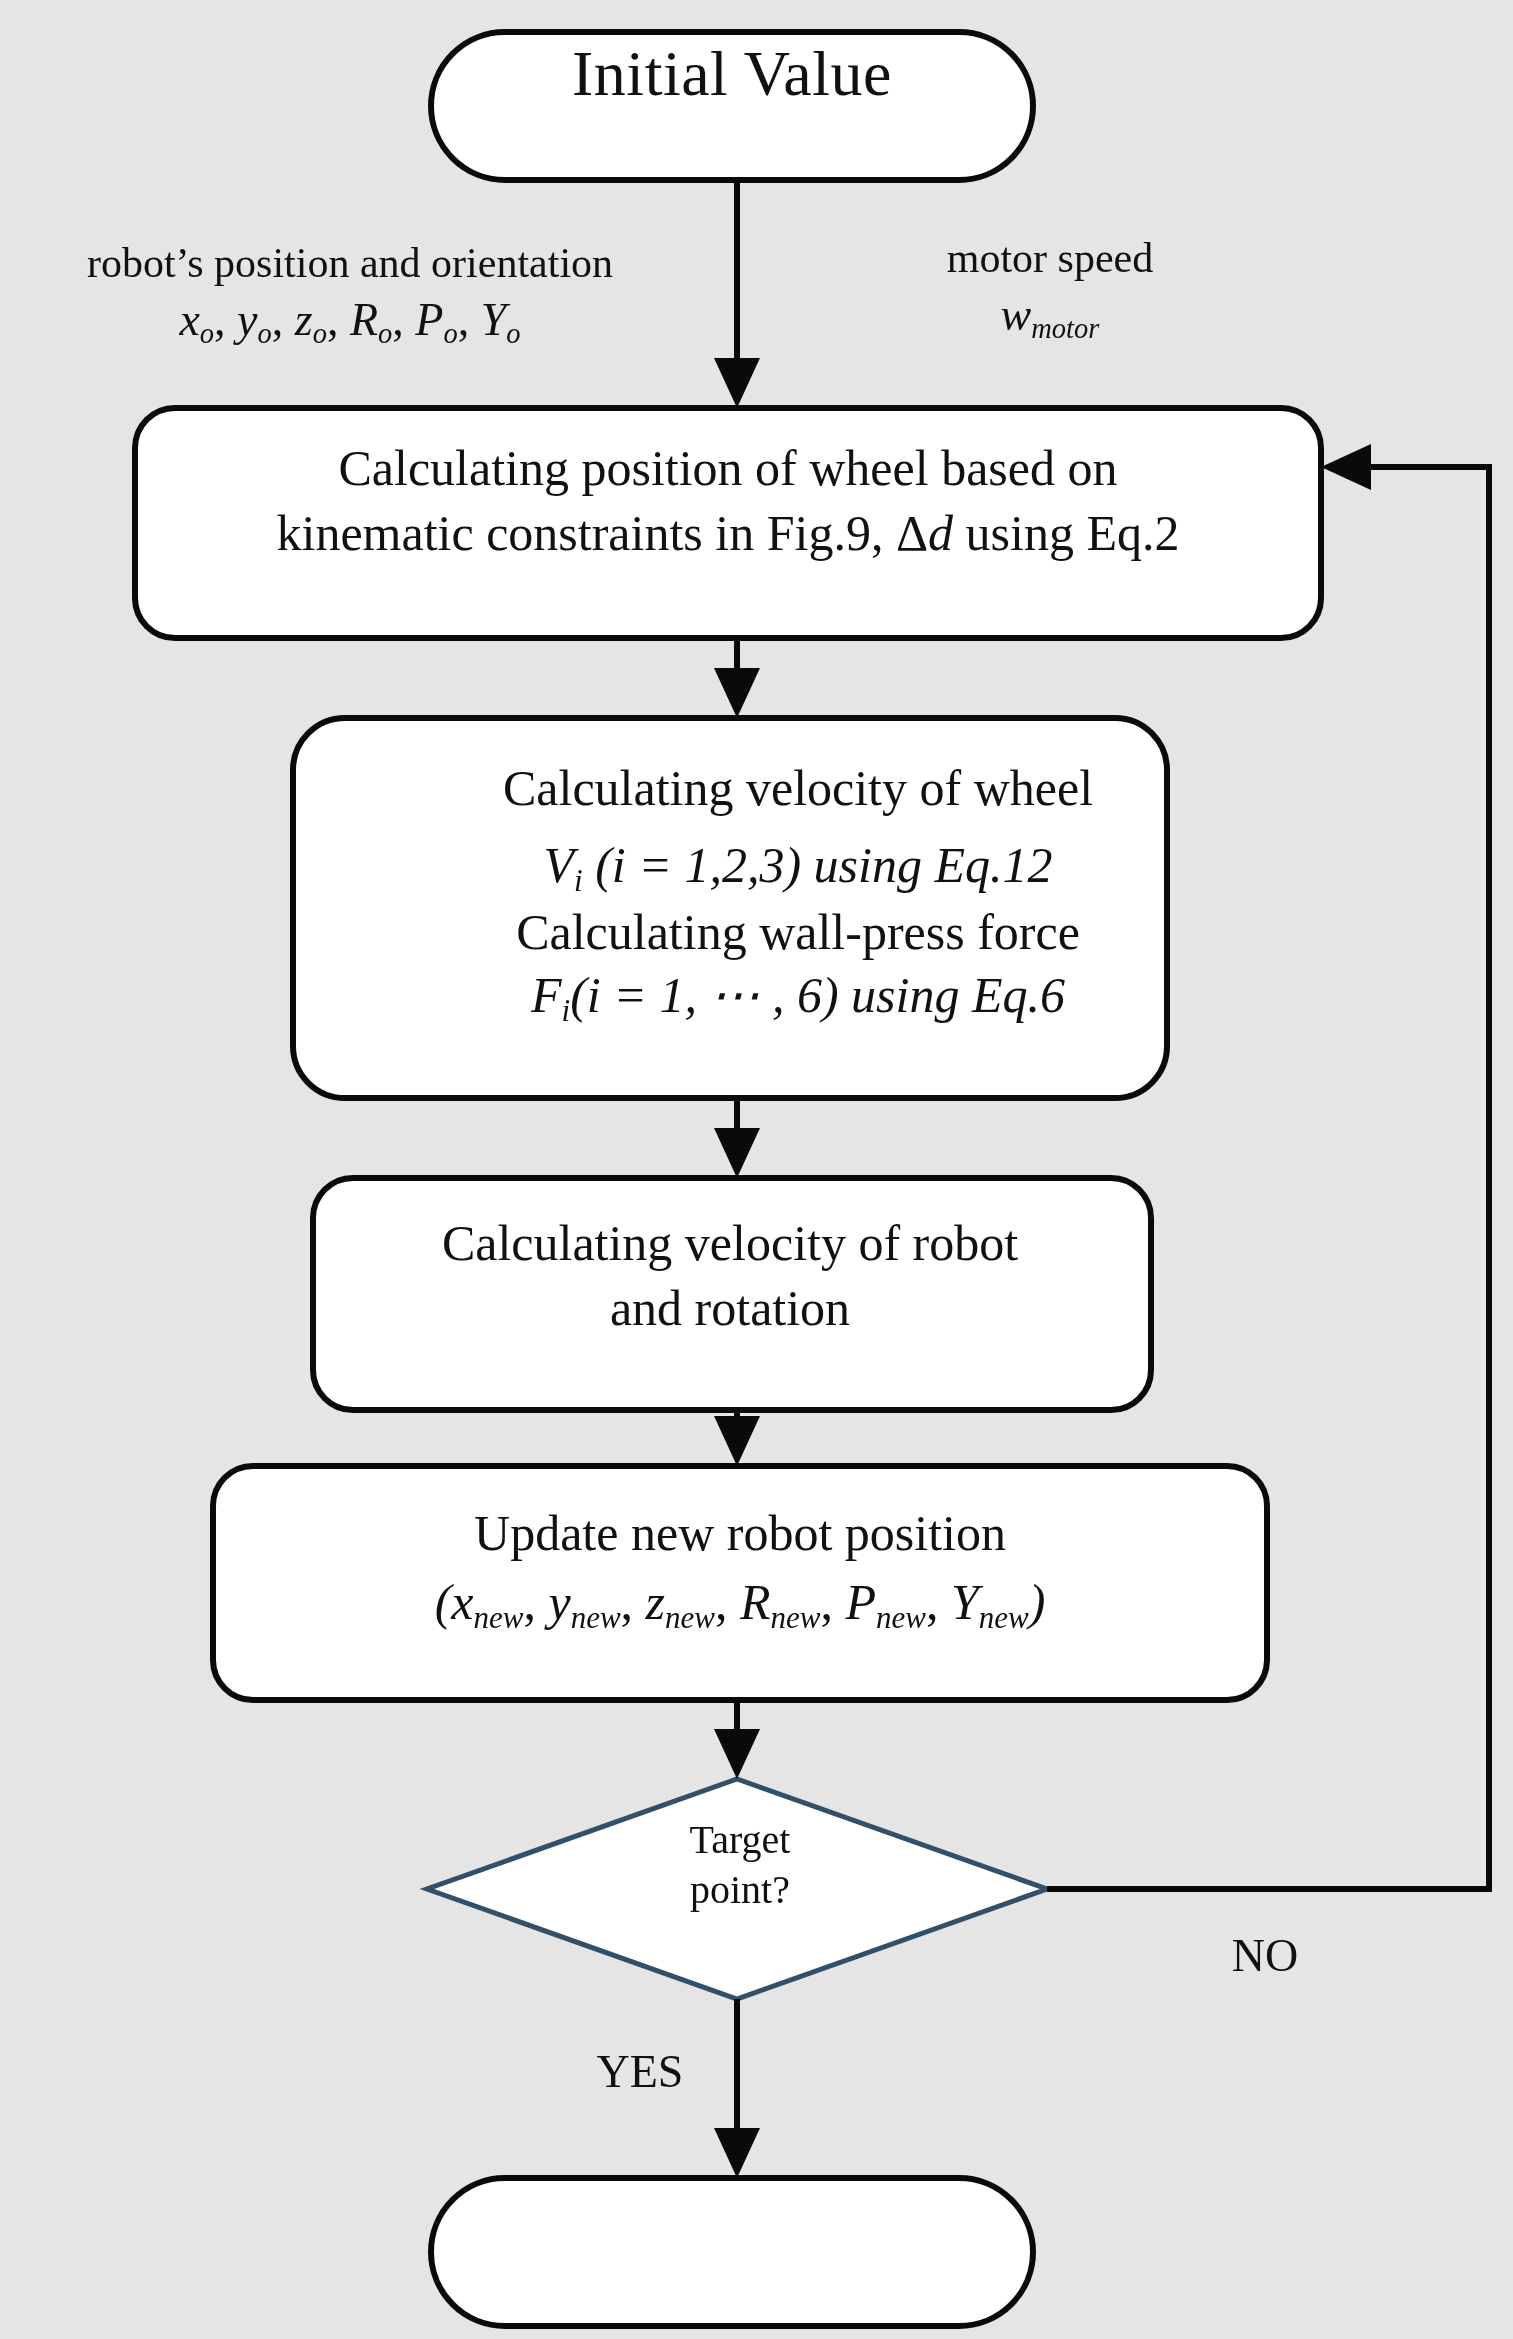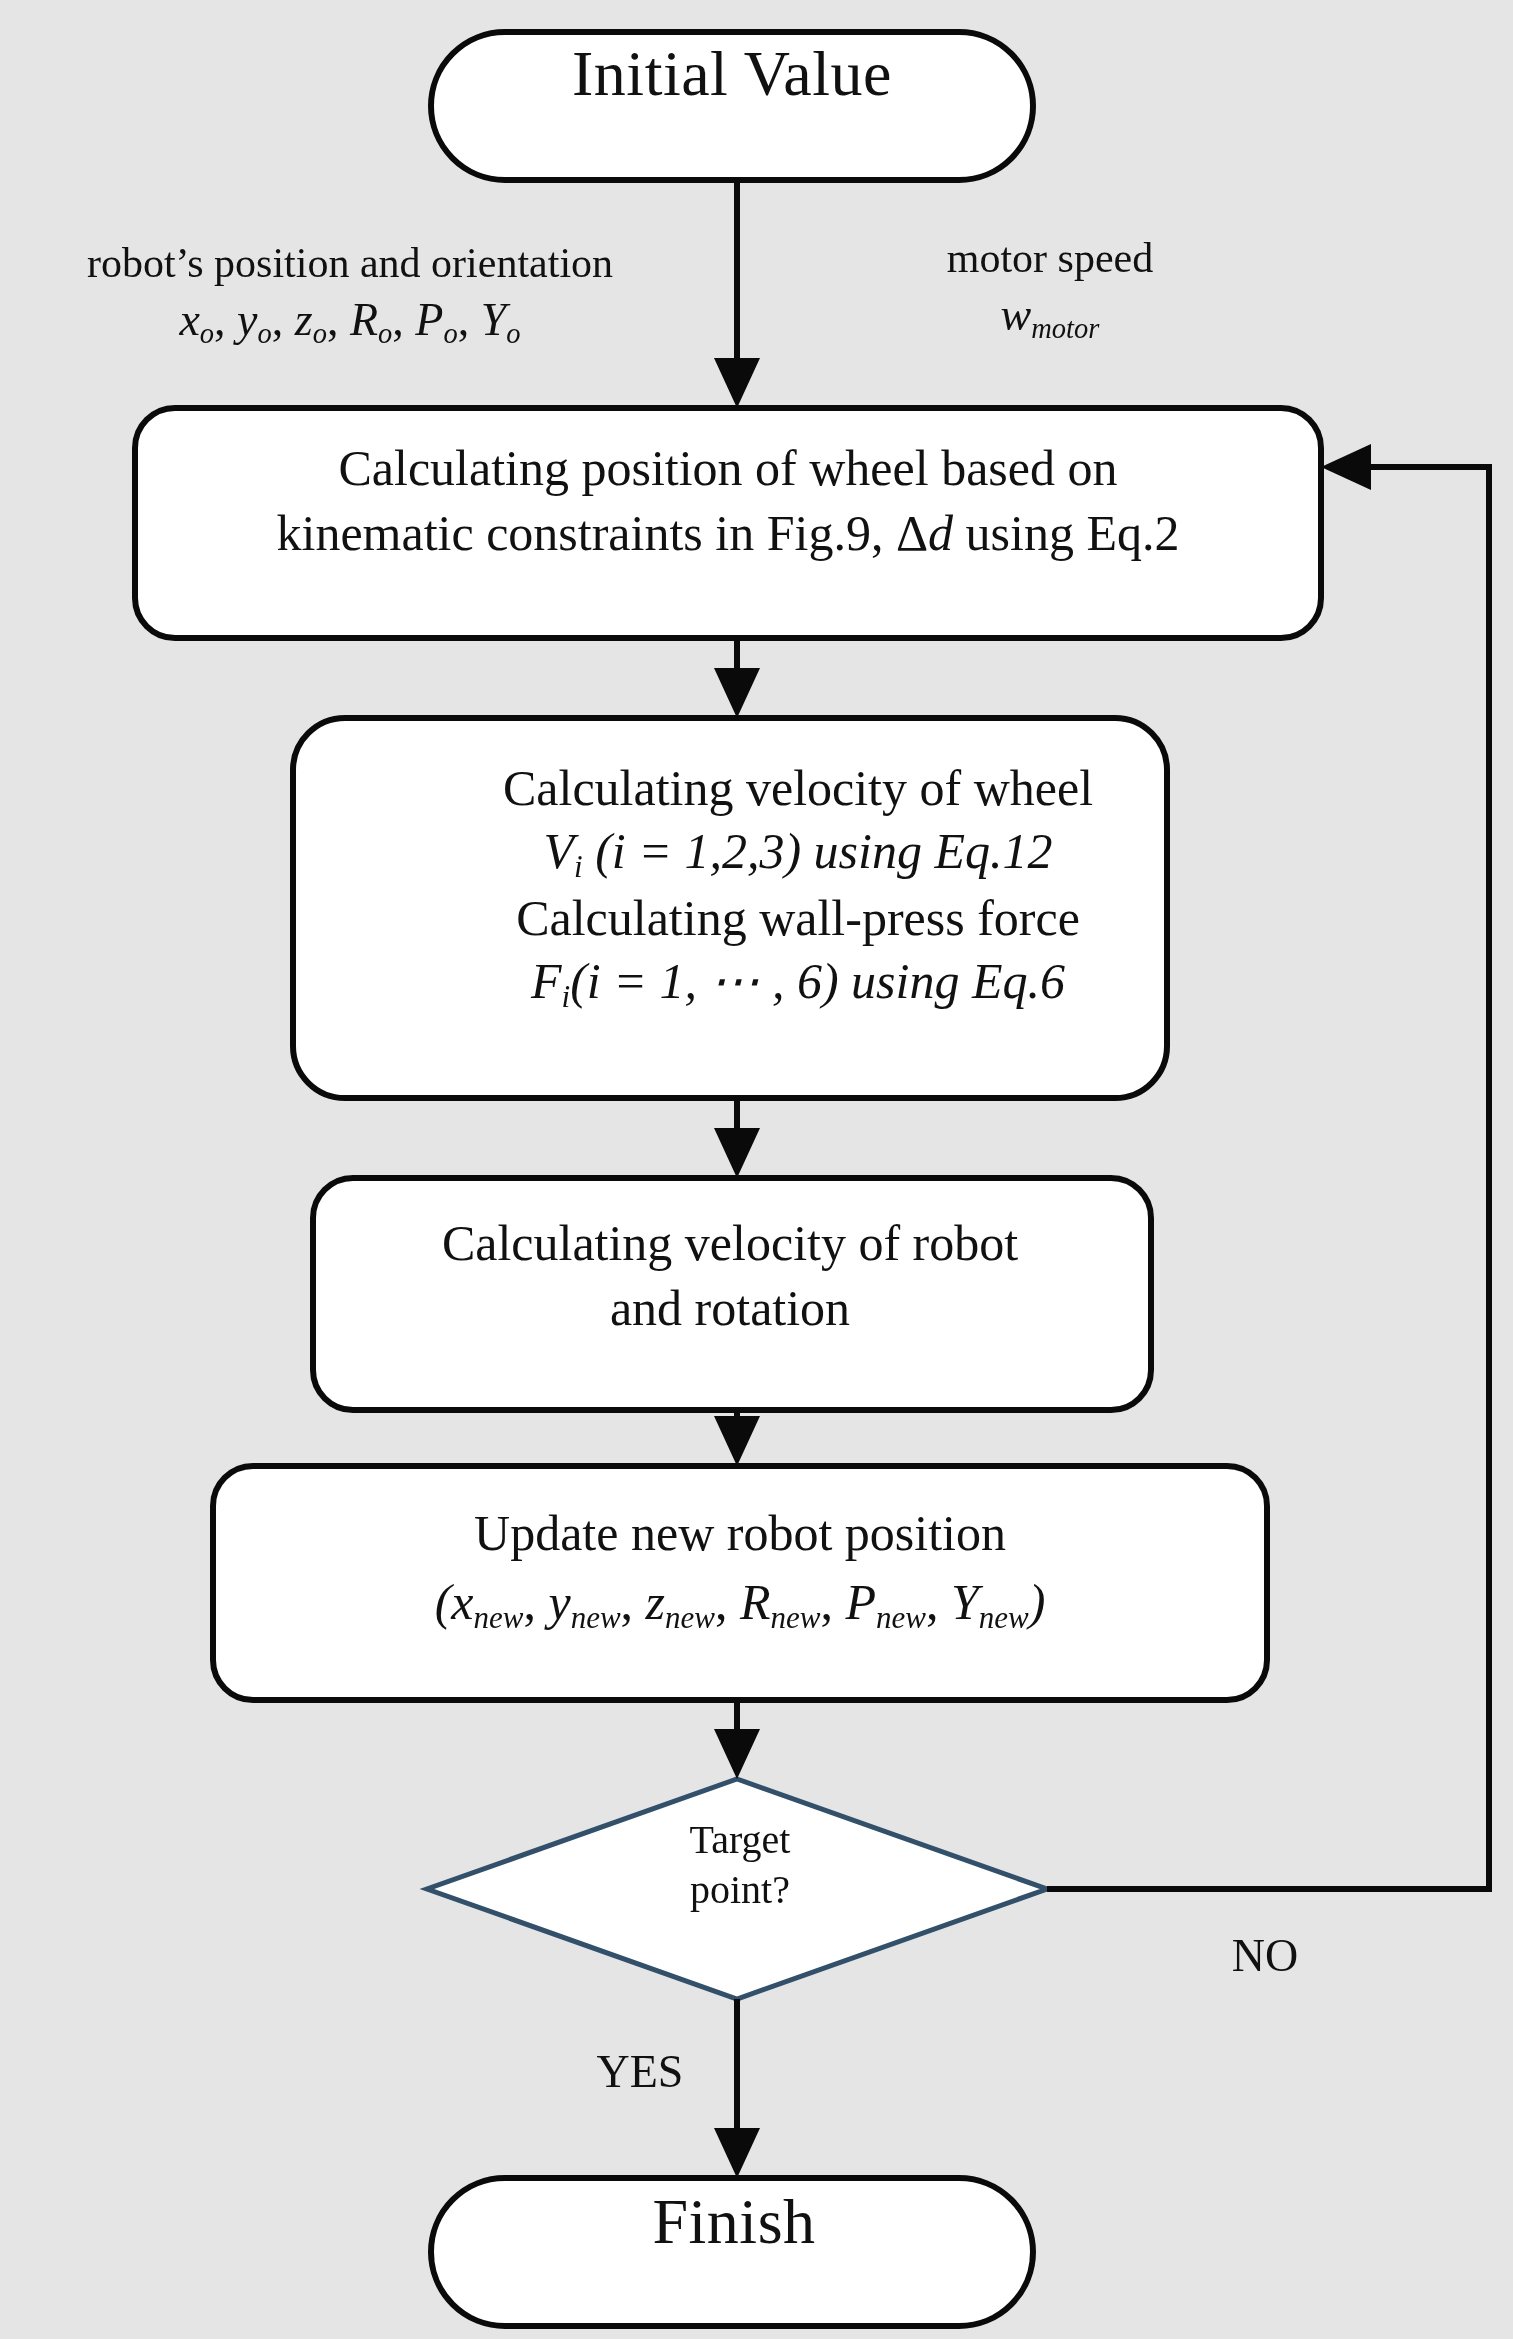--- a/index.html
+++ b/index.html
@@ -156,21 +156,21 @@
 
   <div class="txt process-label wrap" id="t-box1">
     <div>Calculating position of wheel based on</div>
     <div style="margin-top:8px;">
       <span>kinematic constraints in Fig.9, Δ</span><span class="math">d</span><span> using Eq.2</span>
     </div>
   </div>
 
   <div class="txt process-label wrap" id="t-box2">
     <div>Calculating velocity of wheel</div>
-    <div style="margin-top:6px;">
+    <div style="margin-top:20px;">
       <span class="math">V</span><sub>i</sub><span class="math"> (i = 1,2,3) using Eq.12</span>
     </div>
     <div style="margin-top:6px;">Calculating wall-press force</div>
     <div style="margin-top:6px;text-align:center;">
       <span class="math">F</span><sub>i</sub><span class="math">(i = 1, ⋯ , 6) using Eq.6</span>
     </div>
   </div>
 
   <div class="txt process-label wrap" id="t-box3">
     <div>Calculating velocity of robot</div>
@@ -185,15 +185,14 @@
   </div>
 
   <div class="txt decision-label wrap" id="t-decision">
     <div>Target</div>
     <div>point?</div>
   </div>
 
   <div class="txt branch-label" id="t-yes">YES</div>
   <div class="txt branch-label" id="t-no">NO</div>
 
-  <div class="txt terminal-label" id="t-finish">Finish</div>
 
 </div>
 
 </body></html>

